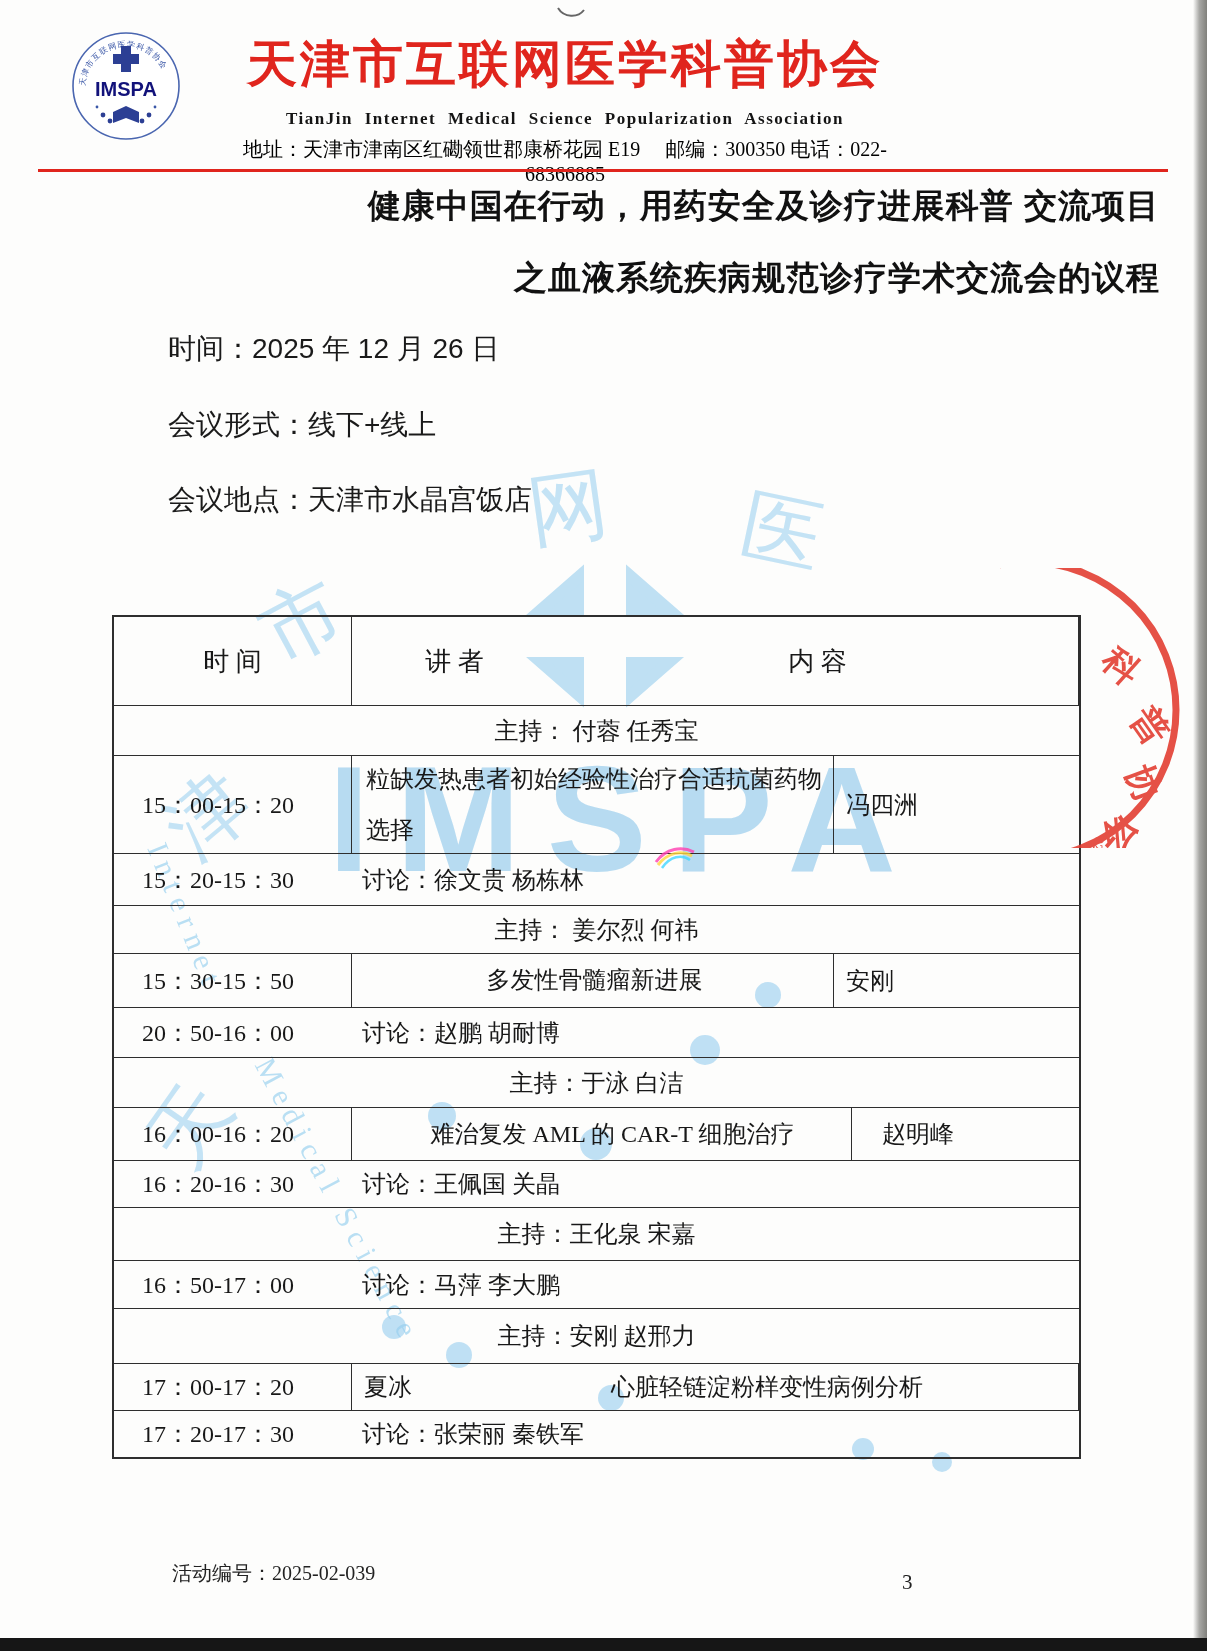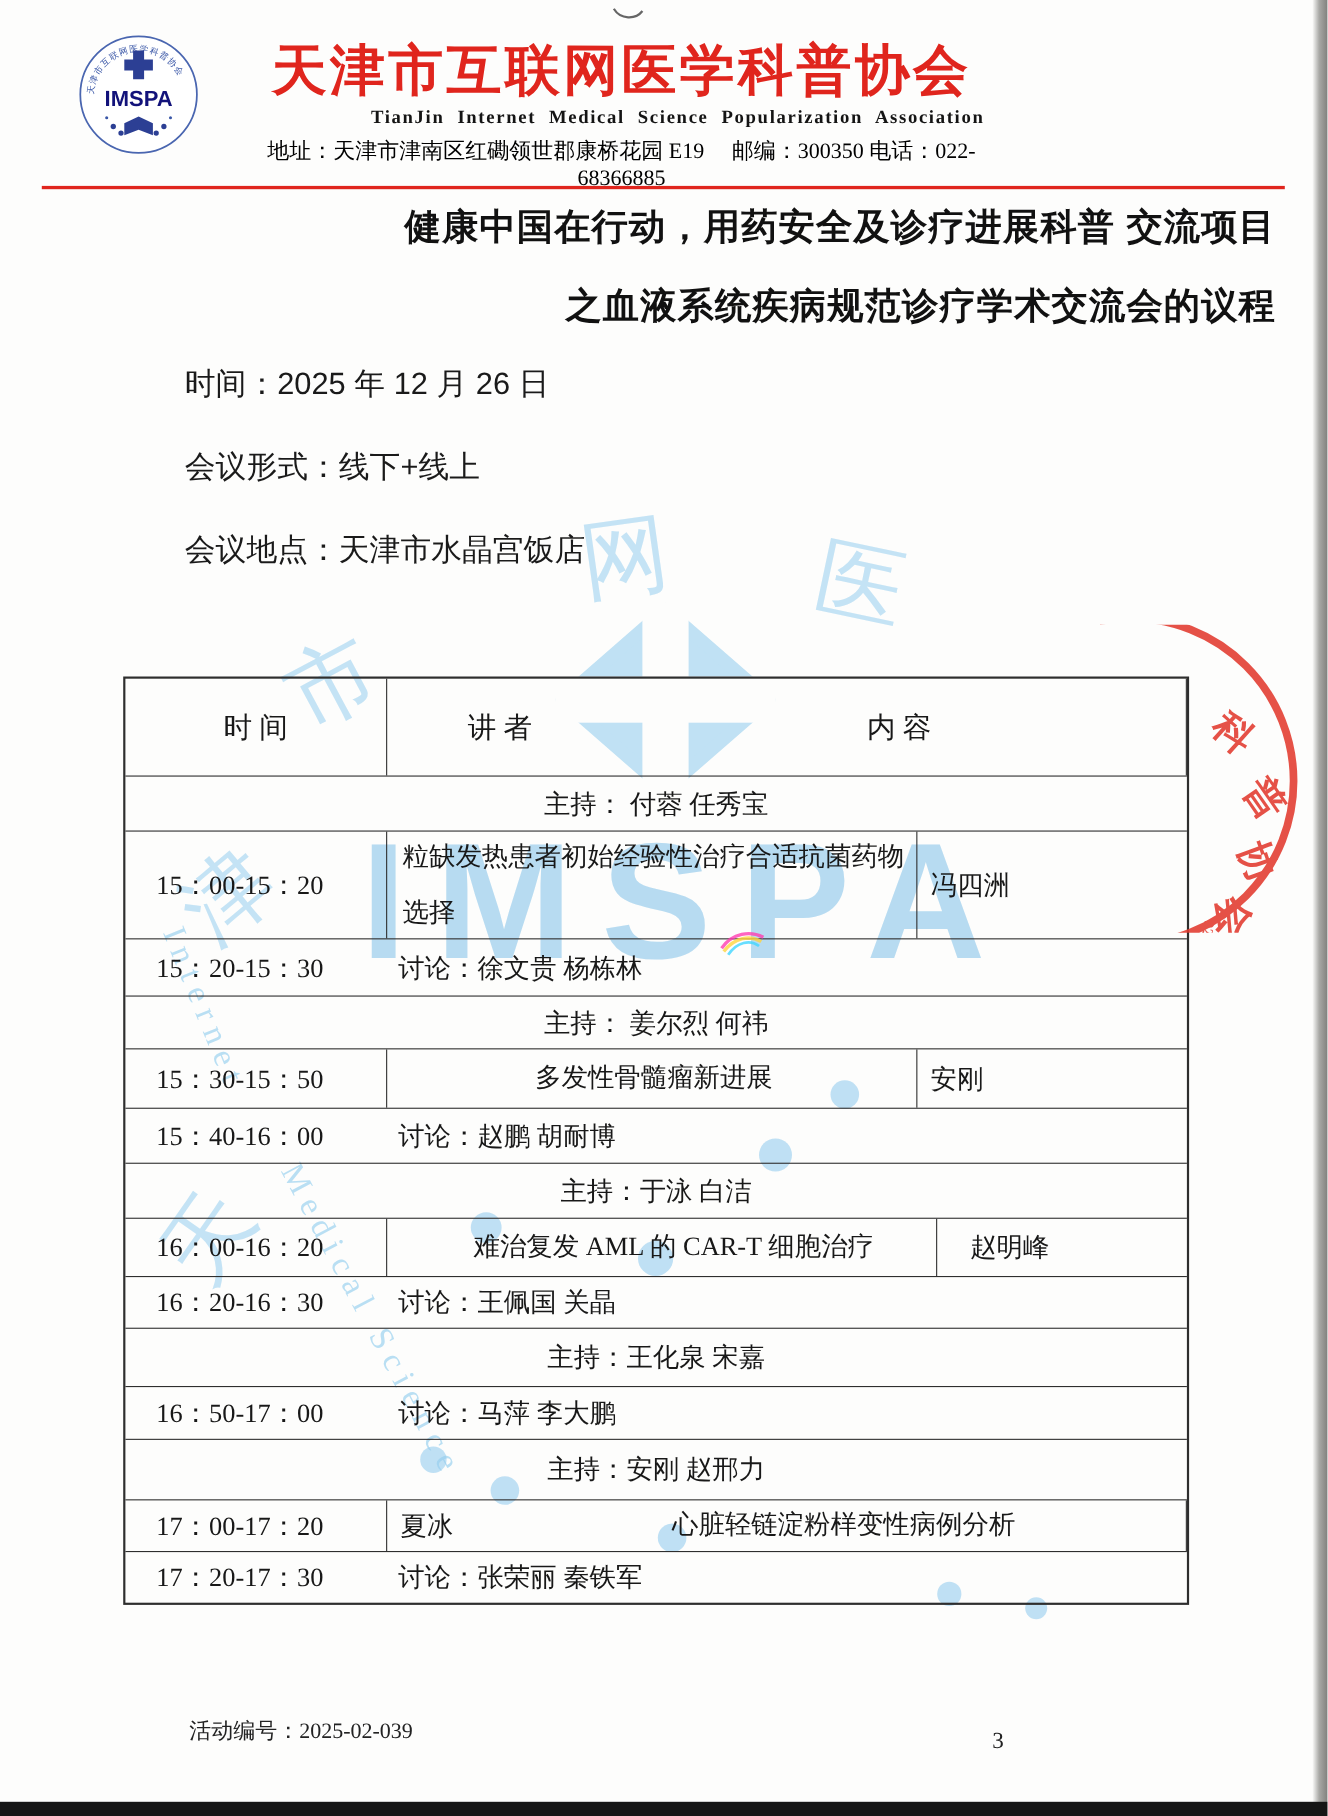--- a/index.html
+++ b/index.html
@@ -20,21 +20,21 @@
   .wm-ch{position:absolute;font-size:80px;line-height:1;color:rgba(150,205,238,0.55);
     font-family:"Liberation Serif",serif;}
   .wm-en{position:absolute;font-size:30px;letter-spacing:8px;color:rgba(158,210,240,0.72);
     transform-origin:left top;font-family:"Liberation Serif",serif;white-space:nowrap;}
   .wdot{position:absolute;border-radius:50%;background:rgba(150,205,238,0.6);}
   
   .logo{position:absolute;left:70px;top:30px;z-index:2;}
   .head-text{position:absolute;left:235px;top:36px;width:660px;text-align:center;z-index:2;}
   .org-title{font-family:"Liberation Sans",sans-serif;font-weight:bold;font-size:50px;
     line-height:1.15;color:#e0251d;letter-spacing:3px;margin:0;}
-  .org-en{font-weight:bold;font-size:17px;letter-spacing:1.5px;word-spacing:6px;margin-top:3px;color:#141414;text-align:right;}
+  .org-en{font-weight:bold;font-size:17px;letter-spacing:1.5px;word-spacing:6px;margin-top:15px;color:#141414;}
   .org-addr{font-size:20px;margin-top:7px;color:#000000;}
   .red-rule{position:absolute;left:38px;top:169px;width:1130px;height:3px;background:#e0251d;z-index:2;}
   .doc-title{position:absolute;left:0;width:1160px;text-align:right;z-index:2;
     font-family:"Liberation Sans",sans-serif;font-weight:bold;font-size:33px;letter-spacing:1px;color:#111;}
   .t1{top:184px;}
   .t2{top:256px;}
   .meta-line{position:absolute;left:168px;z-index:2;font-family:"Liberation Sans",sans-serif;
     font-size:28px;color:#1a1a1a;}
   .m1{top:330px;} .m2{top:406px;} .m3{top:481px;}
   
@@ -157,21 +157,21 @@
       <div class="cell">主持： 姜尔烈 何祎</div>
     </div>
 
     <div class="row talk" style="height:54px;">
       <div class="cell c-time">15：30-15：50</div>
       <div class="cell c-content">多发性骨髓瘤新进展</div>
       <div class="cell c-speaker">安刚</div>
     </div>
 
     <div class="row disc" style="height:50px;">
-      <div class="cell d-time">15：40-16：00</div>
+      <div class="cell d-time">20：50-16：00</div>
       <div class="cell">讨论：赵鹏 胡耐博</div>
     </div>
 
     <div class="row chair" style="height:50px;">
       <div class="cell">主持：于泳  白洁</div>
     </div>
 
     <div class="row talk" style="height:53px;gap:18px;">
       <div class="cell c-time">16：00-16：20</div>
       <div class="cell c-content">难治复发 AML 的 CAR-T 细胞治疗</div>

